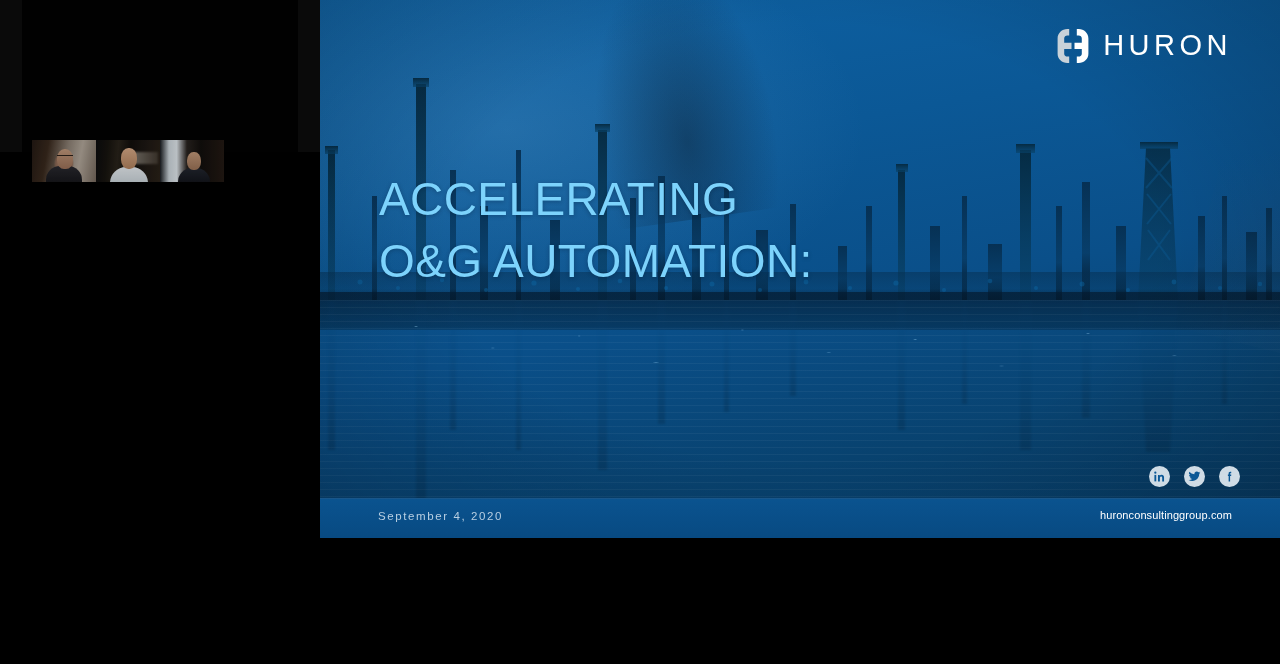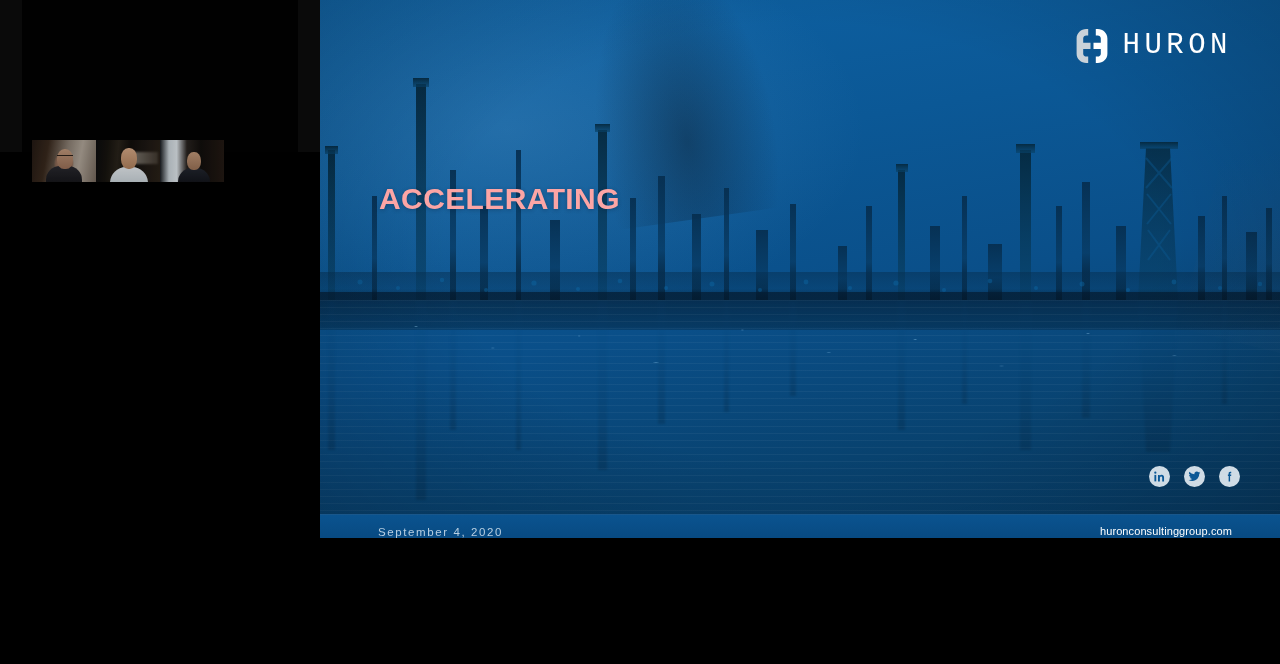--- a/index.html
+++ b/index.html
@@ -164,48 +164,48 @@
     background:radial-gradient(ellipse at 50% 45%, rgba(0,0,0,0) 52%, rgba(0,0,0,.22) 100%);
   }
 
   
   #logo {
     position:absolute; right:48px; top:28px; display:flex; align-items:center; gap:13px;
   }
   #logo .mark { width:34px; height:36px; display:block; }
   #logo .word {
     color:#ffffff; font-size:29px; letter-spacing:4.5px; font-weight:400;
-    line-height:1; padding-bottom:2px;font-family:Liberation Mono, monospace;
+    line-height:1; padding-bottom:2px;
   }
 
   
   #title-block { position:absolute; left:59px; top:168px; width:640px; }
   .title-line {
-    color:#fca5a5; font-size:30px; font-weight:700; letter-spacing:.4px;
+    color:#7dd3fc; font-size:46px; font-weight:400; letter-spacing:.4px;
     line-height:62px; white-space:nowrap;
     text-shadow:0 1px 4px rgba(0,20,40,.30);
   }
   #subtitle {
     position:absolute; left:60px; top:306px;
     color:#74c3e8; font-size:21.5px; font-weight:bold; letter-spacing:.9px;
     white-space:nowrap; text-shadow:0 1px 3px rgba(0,25,45,.45);
   }
 
   
   #social { position:absolute; right:40px; top:466px; display:flex; gap:14px; }
   .soc {
     width:21px; height:21px; border-radius:50%;
     background:rgba(236,243,248,.88);
     display:flex; align-items:center; justify-content:center;
   }
   .soc svg { display:block; }
 
   
   #footer-bar {
-    position:absolute; left:0; bottom:0; width:960px; height:24px;
+    position:absolute; left:0; bottom:0; width:960px; height:40px;
     background:linear-gradient(180deg,#0a538f 0%,#084a82 100%);
     border-top:1px solid rgba(255,255,255,.07);
   }
   #footer-date {
     position:absolute; left:58px; top:11px;
     color:#b8cfe2; font-size:11.5px; letter-spacing:1.6px; font-weight:400;
   }
   #footer-url {
     position:absolute; right:48px; top:10px;
     color:#ffffff; font-size:11px; letter-spacing:.1px; font-weight:400;
@@ -381,20 +381,21 @@
       <svg class="mark" viewBox="0 0 34 36" aria-hidden="true">
         <path d="M3.4 1.2 h7.0 a2.4 2.4 0 0 1 2.4 2.4 v5.0 h-4.2 v-2.6 a1.3 1.3 0 0 0 -1.3 -1.3 h-3.9 a2.4 2.4 0 0 1 0 -3.5 z" fill="#c9d2d9" opacity="0"></path>
         <path d="M11.3 1.0 C6.0 1.0 1.6 5.2 1.6 10.4 v15.4 C1.6 31.0 6.0 35.0 11.3 35.0 h1.9 V28.6 h-1.9 c-1.7 0 -3.1 -1.3 -3.1 -2.9 V21.0 h7.3 v-6.2 h-7.3 v-4.4 c0 -1.6 1.4 -2.9 3.1 -2.9 h1.9 V1.0 Z" fill="#c9d2d9"></path>
         <path d="M22.7 35.0 C28.0 35.0 32.4 31.0 32.4 25.8 V10.4 C32.4 5.2 28.0 1.0 22.7 1.0 h-1.9 V7.5 h1.9 c1.7 0 3.1 1.3 3.1 2.9 v4.4 h-7.3 v6.2 h7.3 v4.7 c0 1.6 -1.4 2.9 -3.1 2.9 h-1.9 V35.0 Z" fill="#ffffff"></path>
       </svg>
       <span class="word">HURON</span>
     </div>
 
     <div id="title-block">
       <div class="title-line">ACCELERATING</div>
+      <div class="title-line">O&amp;G AUTOMATION:</div>
     </div>
 
     <div id="social">
       <span class="soc">
         <svg width="13" height="13" viewBox="0 0 24 24" aria-hidden="true">
           <rect x="2.6" y="9" width="3.4" height="12" fill="#0b5896"></rect>
           <circle cx="4.3" cy="5" r="2.1" fill="#0b5896"></circle>
           <path d="M9.2 9 h3.2 v1.7 c.7-1.2 2-1.9 3.5-1.9 2.8 0 4.5 1.8 4.5 5.1V21h-3.4v-6.3c0-1.6-.6-2.6-2-2.6-1.2 0-1.9.8-2.2 1.6-.1.3-.1.7-.1 1.1V21H9.2z" fill="#0b5896"></path>
         </svg>
       </span>

